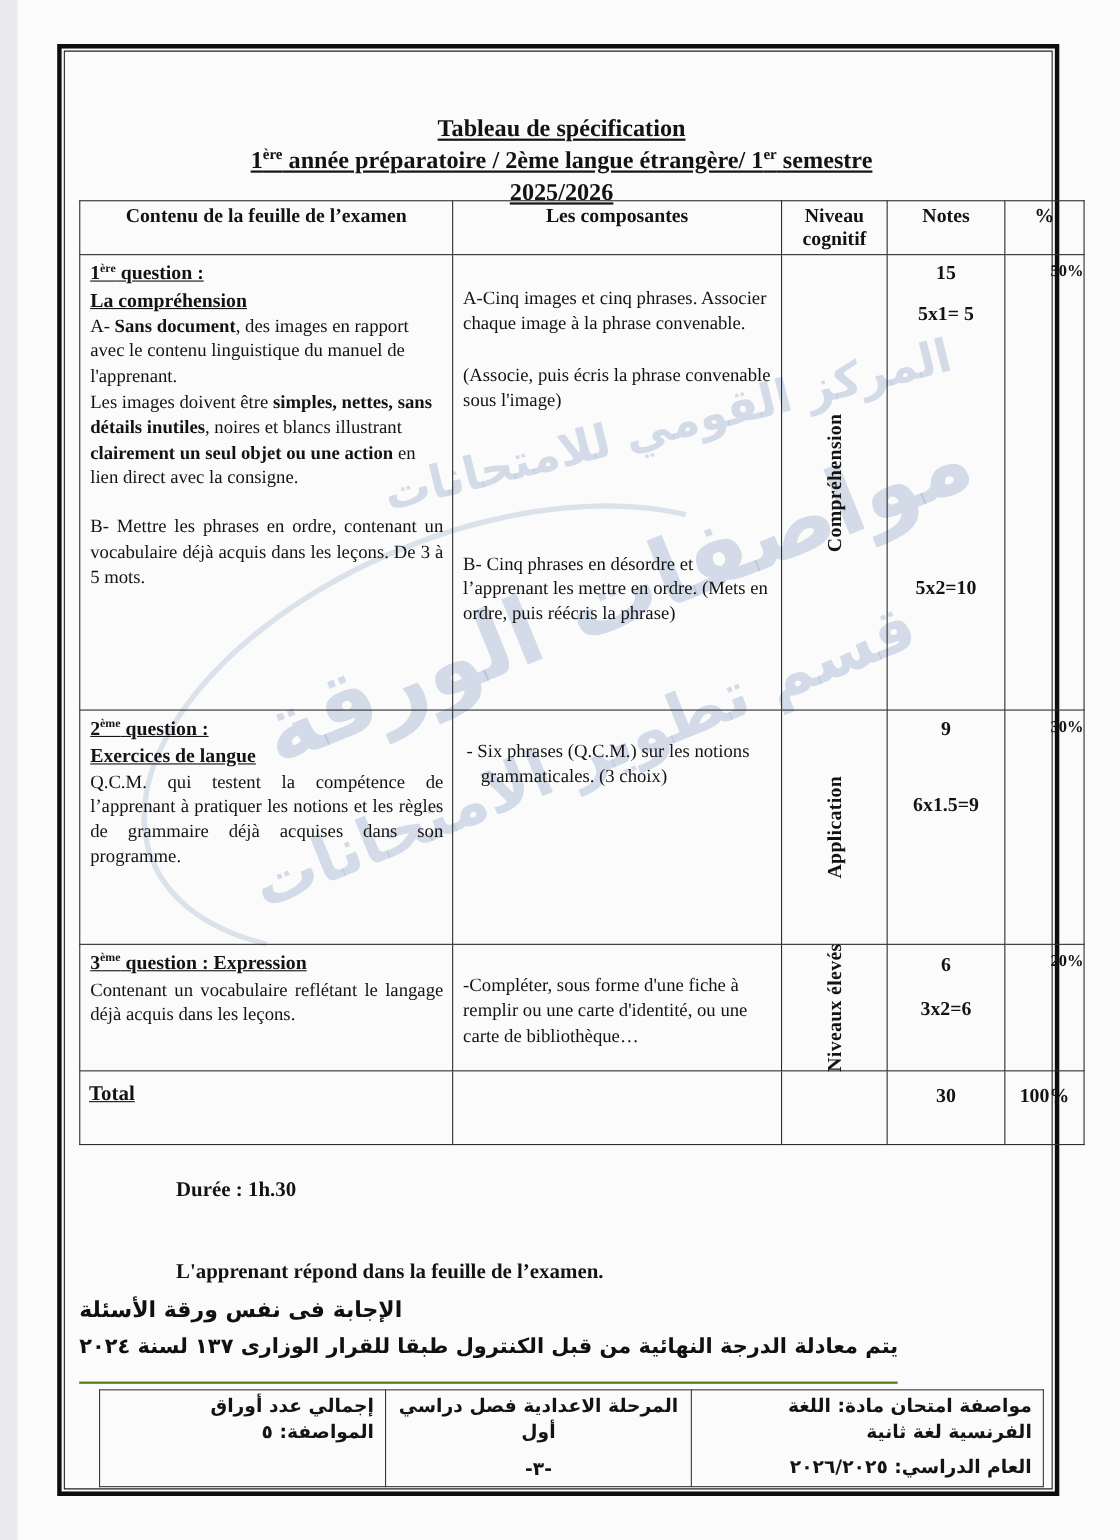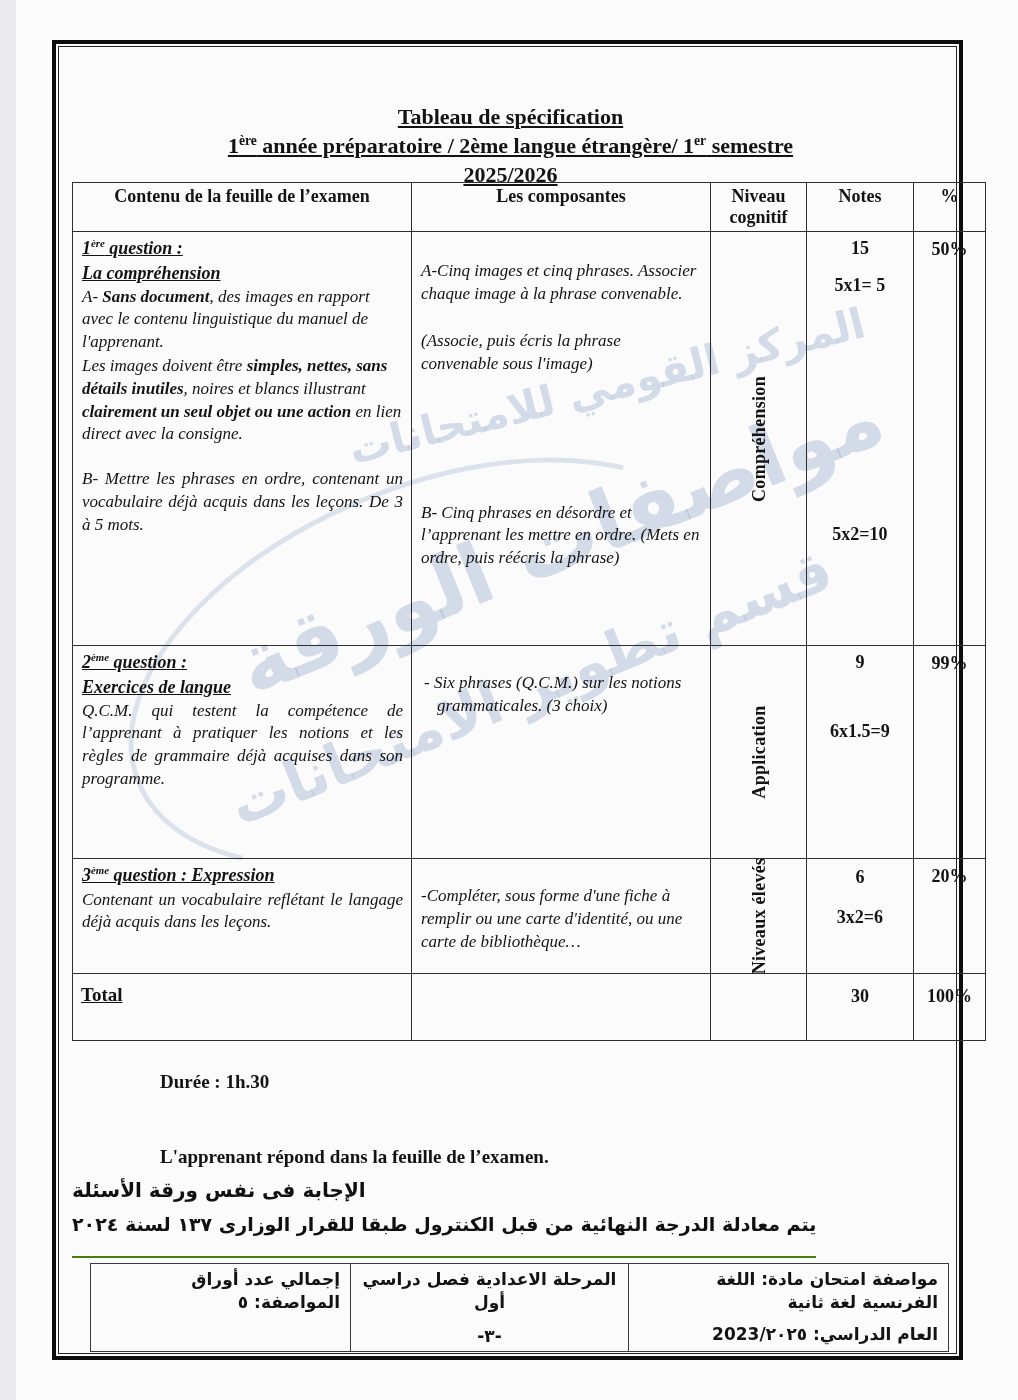--- a/index.html
+++ b/index.html
@@ -31,29 +31,29 @@
   .spec-table-wrap { position:absolute; left:72px; top:182px; width:877px; z-index:1; }
   table.spec { border-collapse:collapse; table-layout:fixed; width:877px; background:transparent; }
   table.spec td, table.spec th { border:1.7px solid #2e2e2e; vertical-align:top; background:transparent; }
   th.c1, td.c1 { width:339px; }
   th.c2, td.c2 { width:299px; }
   th.c3, td.c3 { width:96px; }
   th.c4, td.c4 { width:107px; }
   th.c5, td.c5 { width:72px; }
   th { font-size:18px; font-weight:bold; text-align:center; vertical-align:middle; line-height:1.18; padding:3px 2px; }
   td { font-size:17px; line-height:1.34; }
-  .cell-pad { padding:4px 8px 4px 9px;font-style:italic; }
+  .cell-pad { padding:4px 8px 4px 9px; }
   .q-head { font-size:18px; font-weight:bold; }
   .q-head .u { text-decoration:underline; }
   .q-head sup { font-size:0.6em; }
   .para { margin-top:1px; }
   .just { text-align:justify; }
   .hang { padding-left:16px; text-indent:-13px; }
   .notes-cell { text-align:center; font-weight:bold; font-size:18px; }
-  .pct-cell { text-align:center; font-weight:bold; font-size:18px; padding-top:5px; }
+  .pct-cell { text-align:right; font-weight:bold; font-size:15px; padding-top:5px; }
   .niv-cell { position:relative; }
   .niv-rot { position:absolute; left:50%; top:50%; transform:translate(-50%,-50%) rotate(-90deg);
              font-weight:bold; font-size:18px; white-space:nowrap; letter-spacing:0.3px; }
   .niv-rot.wrap2 { white-space:normal; width:118px; text-align:center; line-height:1.12; }
   .total-label { font-size:19px; font-weight:bold; text-decoration:underline; padding:8px 8px; }
   .total-num { text-align:center; font-weight:bold; font-size:18px; padding-top:10px; }
 
   
   .footer-fr { position:absolute; left:160px; z-index:2; font-weight:bold; font-size:19px; }
   .f1 { top:1071px; } .f2 { top:1109px; } .f3 { top:1146px; }
@@ -139,21 +139,21 @@
         <td class="c2 cell-pad">
           <div class="para hang" style="margin-top:22px;">- Six phrases (Q.C.M.) sur les notions grammaticales. (3 choix)</div>
         </td>
         <td class="c3 niv-cell">
           <div class="niv-rot">Application</div>
         </td>
         <td class="c4 notes-cell">
           <div style="margin-top:4px;">9</div>
           <div style="margin-top:44px;">6x1.5=9</div>
         </td>
-        <td class="c5 pct-cell">99%</td>
+        <td class="c5 pct-cell">30%</td>
       </tr>
 
       <tr style="height:115px;">
         <td class="c1 cell-pad">
           <div class="q-head"><span class="u"><span>3</span><sup>ème</sup><span> question : Expression</span></span></div>
           <div class="para just">Contenant un vocabulaire reflétant le langage déjà acquis dans les leçons.</div>
         </td>
         <td class="c2 cell-pad">
           <div class="para" style="margin-top:22px;">-Compléter, sous forme d'une fiche à remplir ou une carte d'identité, ou une carte de bibliothèque…</div>
         </td>
@@ -184,21 +184,21 @@
   <div class="footer-fr f3">L'apprenant répond dans la feuille de l’examen.</div>
 
   <div class="footer-ar ar1"><span>الإجابة فى نفس ورقة الأسئلة</span></div>
   <div class="footer-ar ar2"><span>يتم معادلة الدرجة النهائية من قبل الكنترول طبقا للقرار الوزارى ١٣٧ لسنة ٢٠٢٤</span></div>
 
   <table class="info-table">
     <tbody>
         <tr>
       <td class="info-r">
         <div>مواصفة امتحان مادة: اللغة الفرنسية لغة ثانية</div>
-        <div class="info-line2">العام الدراسي: 2023/٢٠٢٥</div>
+        <div class="info-line2">العام الدراسي: ٢٠٢٦/٢٠٢٥</div>
       </td>
       <td class="info-m">
         <div>المرحلة الاعدادية   فصل دراسي أول</div>
         <div class="info-line2">-٣-</div>
       </td>
       <td class="info-l">
         <div>إجمالي عدد أوراق المواصفة: ٥</div>
       </td>
     </tr>
   </tbody>

